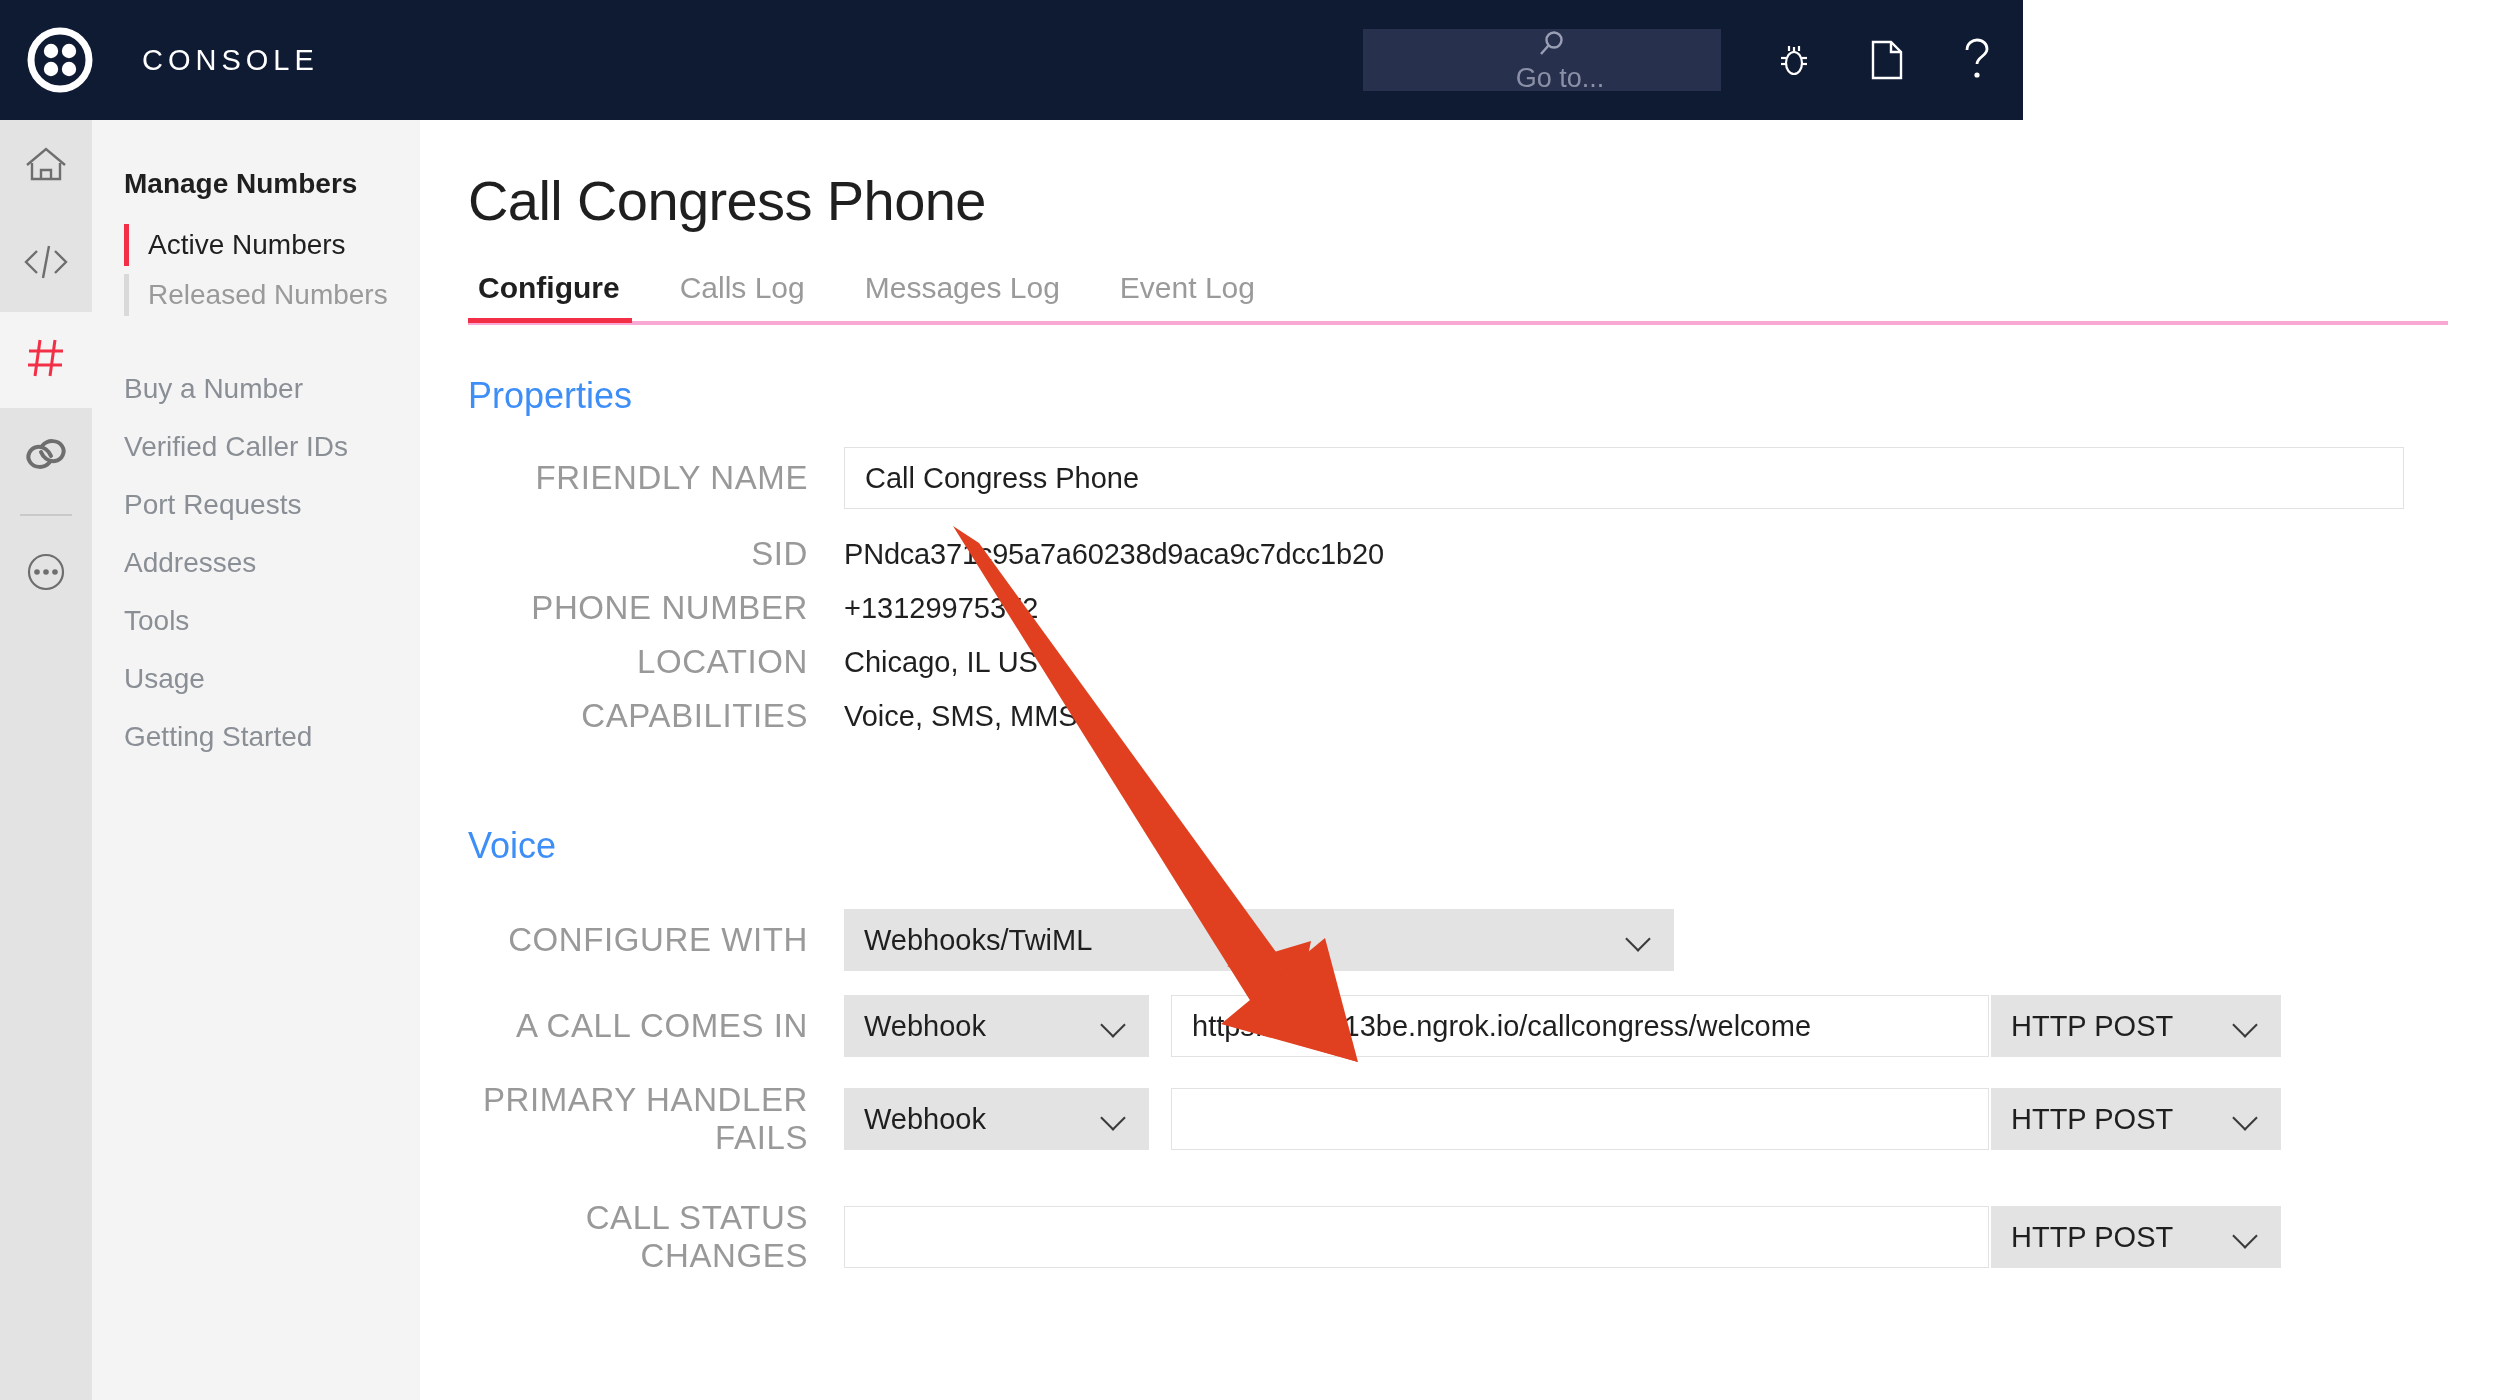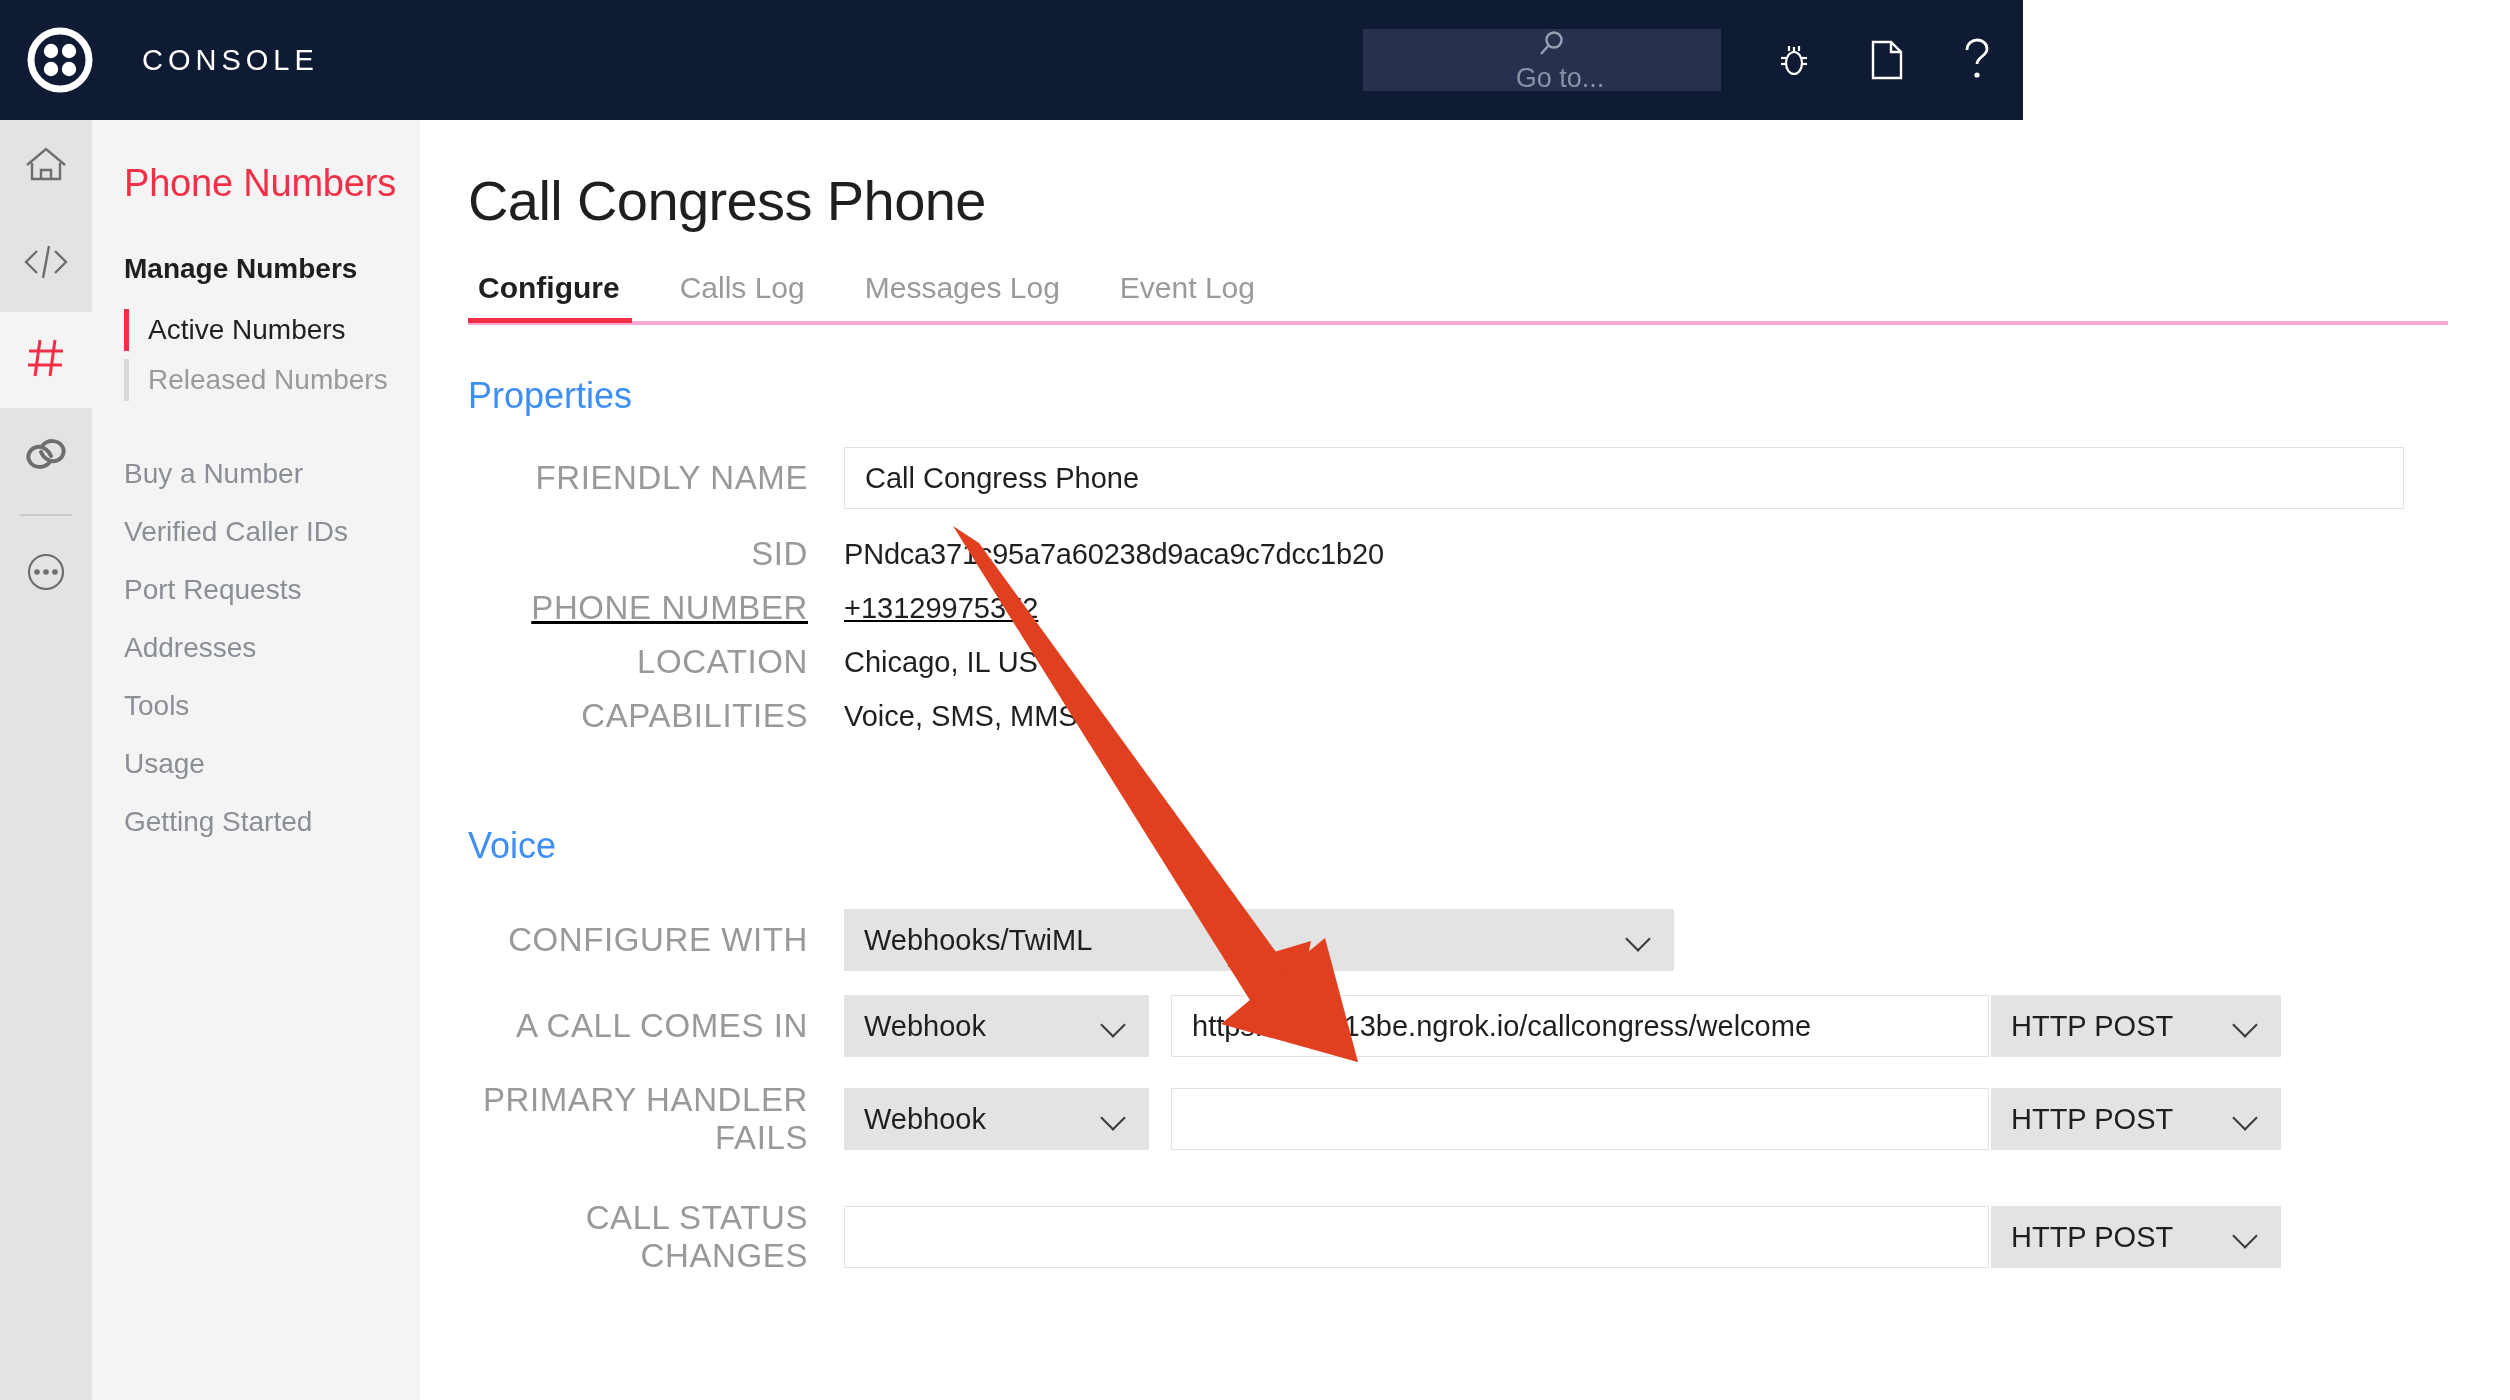--- a/index.html
+++ b/index.html
@@ -259,21 +259,20 @@
         <circle cx="24" cy="24" r="17" fill="none" stroke="#6E6E6E" stroke-width="2.2"></circle>
         <circle cx="15" cy="24" r="2.8" fill="#6E6E6E"></circle>
         <circle cx="24" cy="24" r="2.8" fill="#6E6E6E"></circle>
         <circle cx="33" cy="24" r="2.8" fill="#6E6E6E"></circle>
       </svg>
     </span>
   </div>
 </div>
 
 <div class="sidebar">
-  <div class="sidebar-title">Phone Numbers</div>
   <div class="sidebar-group">Manage Numbers</div>
   <div class="sub-list">
     <div class="sub-item active">
       <span class="bar"></span>
       <span>Active Numbers</span>
     </div>
     <div class="sub-item">
       <span class="bar"></span>
       <span>Released Numbers</span>
     </div>
@@ -304,21 +303,21 @@
   <div class="form-row" style="margin-top:30px;">
     <div class="form-label">FRIENDLY NAME</div>
     <div class="text-input w-friendly">Call Congress Phone</div>
   </div>
 
   <div class="form-row" style="margin-top:26px;">
     <div class="form-label">SID</div>
     <div class="form-value mono">PNdca371c95a7a60238d9aca9c7dcc1b20</div>
   </div>
 
-  <div class="form-row" style="margin-top:16px;text-decoration:underline;">
+  <div class="form-row" style="margin-top:16px;">
     <div class="form-label">PHONE NUMBER</div>
     <div class="form-value">+13129975372</div>
   </div>
 
   <div class="form-row" style="margin-top:16px;">
     <div class="form-label">LOCATION</div>
     <div class="form-value">Chicago, IL US</div>
   </div>
 
   <div class="form-row" style="margin-top:16px;">

